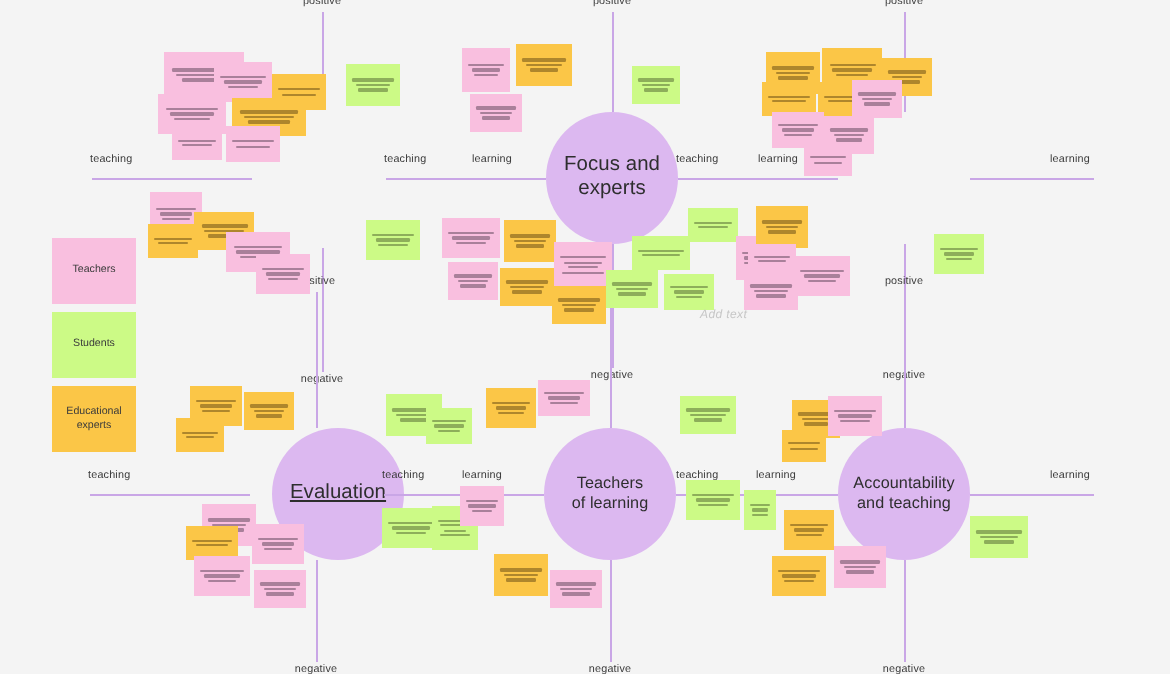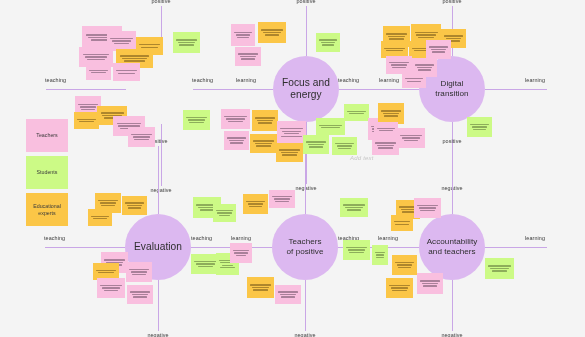--- a/index.html
+++ b/index.html
@@ -126,73 +126,70 @@
       <div class="axis-group" style="left: 0px; top: 0px; width: 585px; height: 337px;">
         <div class="axis-v" style="left: 306px; top: 6px; height: 50px;"></div>
         <div class="axis-v" style="left: 306px; top: 122px; height: 62px;"></div>
         <div class="axis-h" style="left: 193px; top: 89px; width: 80px;"></div>
         <div class="axis-h" style="left: 339px; top: 89px; width: 62px;"></div>
         <div class="axis-label pos" style="left: 306px; top: -2px;">positive</div>
         <div class="axis-label neg" style="left: 306px; top: 185px;">negative</div>
         <div class="axis-label left" style="left: 192px; top: 80px;">teaching</div>
         <div class="axis-label right" style="left: 379px; top: 80px;">learning</div>
         <div class="hub" style="left: 273px; top: 56px; width: 66px; height: 66px;">
-          <span><span>Focus and</span><br><span>energy</span></span>
+          <span><span>Focus and</span><br><span>experts</span></span>
         </div>
       </div>
       <div class="axis-group" style="left: 0px; top: 0px; width: 585px; height: 337px;">
         <div class="axis-v" style="left: 452px; top: 6px; height: 50px;"></div>
         <div class="axis-v" style="left: 452px; top: 122px; height: 62px;"></div>
         <div class="axis-h" style="left: 339px; top: 89px; width: 80px;"></div>
         <div class="axis-h" style="left: 485px; top: 89px; width: 62px;"></div>
         <div class="axis-label pos" style="left: 452px; top: -2px;">positive</div>
         <div class="axis-label neg" style="left: 452px; top: 185px;">negative</div>
         <div class="axis-label left" style="left: 338px; top: 80px;">teaching</div>
         <div class="axis-label right" style="left: 525px; top: 80px;">learning</div>
-        <div class="hub small" style="left: 419px; top: 56px; width: 66px; height: 66px;">
-          <span><span>Digital</span><br><span>transition</span></span>
-        </div>
       </div>
       <div class="axis-group" style="left: 0px; top: 0px; width: 585px; height: 337px;">
         <div class="axis-v" style="left: 158px; top: 146px; height: 68px;"></div>
         <div class="axis-v" style="left: 158px; top: 280px; height: 51px;"></div>
         <div class="axis-h" style="left: 45px; top: 247px; width: 80px;"></div>
         <div class="axis-h" style="left: 191px; top: 247px; width: 62px;"></div>
         <div class="axis-label pos" style="left: 158px; top: 138px;">positive</div>
         <div class="axis-label neg" style="left: 158px; top: 332px;">negative</div>
         <div class="axis-label left" style="left: 44px; top: 238px;">teaching</div>
         <div class="axis-label right" style="left: 231px; top: 238px;">learning</div>
-        <div class="hub" style="left: 125px; top: 214px; width: 66px; height: 66px;">
+        <div class="hub" style="left: 136px; top: 214px; width: 66px; height: 66px; text-decoration: underline;">
           <span><span>Evaluation</span></span>
         </div>
       </div>
       <div class="axis-group" style="left: 0px; top: 0px; width: 585px; height: 337px;">
         <div class="axis-v" style="left: 305px; top: 146px; height: 68px;"></div>
         <div class="axis-v" style="left: 305px; top: 280px; height: 51px;"></div>
         <div class="axis-h" style="left: 192px; top: 247px; width: 80px;"></div>
         <div class="axis-h" style="left: 338px; top: 247px; width: 62px;"></div>
         <div class="axis-label pos" style="left: 305px; top: 138px;">positive</div>
         <div class="axis-label neg" style="left: 305px; top: 332px;">negative</div>
         <div class="axis-label left" style="left: 191px; top: 238px;">teaching</div>
         <div class="axis-label right" style="left: 378px; top: 238px;">learning</div>
         <div class="hub small" style="left: 272px; top: 214px; width: 66px; height: 66px;">
-          <span><span>Teachers</span><br><span>of positive</span></span>
+          <span><span>Teachers</span><br><span>of learning</span></span>
         </div>
       </div>
       <div class="axis-group" style="left: 0px; top: 0px; width: 585px; height: 337px;">
         <div class="axis-v" style="left: 452px; top: 146px; height: 68px;"></div>
         <div class="axis-v" style="left: 452px; top: 280px; height: 51px;"></div>
         <div class="axis-h" style="left: 339px; top: 247px; width: 80px;"></div>
         <div class="axis-h" style="left: 485px; top: 247px; width: 62px;"></div>
         <div class="axis-label pos" style="left: 452px; top: 138px;">positive</div>
         <div class="axis-label neg" style="left: 452px; top: 332px;">negative</div>
         <div class="axis-label left" style="left: 338px; top: 238px;">teaching</div>
         <div class="axis-label right" style="left: 525px; top: 238px;">learning</div>
         <div class="hub small" style="left: 419px; top: 214px; width: 66px; height: 66px;">
-          <span><span>Accountability</span><br><span>and teachers</span></span>
+          <span><span>Accountability</span><br><span>and teaching</span></span>
         </div>
       </div>
       <div class="note pink" style="left: 82px; top: 26px; width: 40px; height: 23px;">
         <div class="ln" style="width: 92%; align-self: center;"></div>
         <div class="ln" style="width: 78%; align-self: center;"></div>
         <div class="ln" style="width: 64%; align-self: center;"></div>
       </div>
       <div class="note pink" style="left: 107px; top: 31px; width: 29px; height: 20px;">
         <div class="ln" style="width: 92%; align-self: center;"></div>
         <div class="ln" style="width: 78%; align-self: center;"></div>

